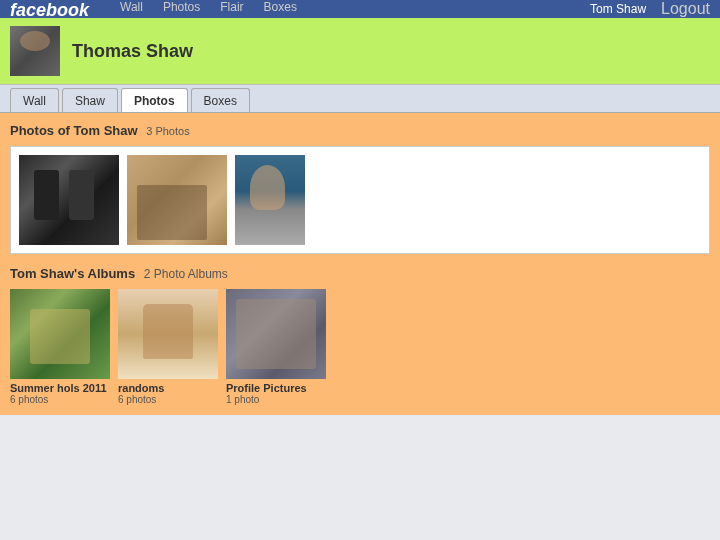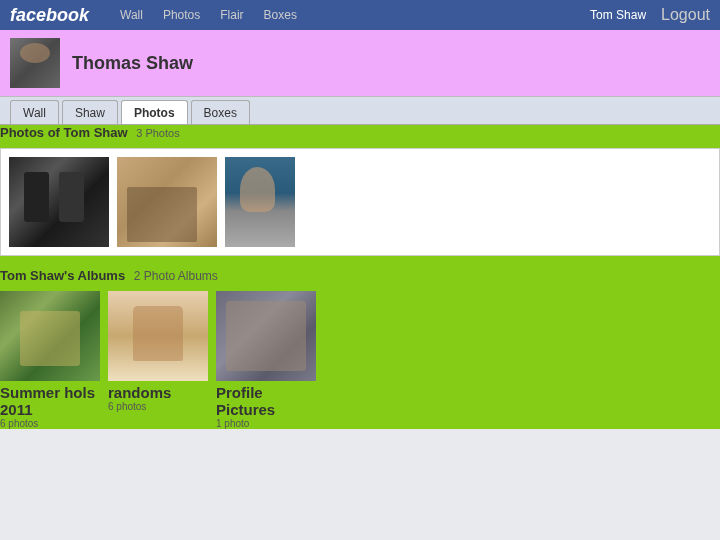--- a/index.html
+++ b/index.html
@@ -8,24 +8,23 @@
       font-size: 12px;
       background: #e9eaed;
       width: 720px;
       height: 540px;
       overflow: hidden;
     }
 
     
     #topbar {
       background: #3b5998;
-      height: 30px;
-      display: flex;
-      align-items: center;
-      padding: 8px 10px;
+      height: 18px;
+      display: flex;
+      padding: 0 10px;
       color: white;
     }
     #topbar .logo {
       font-size: 18px;
       font-style: italic;
       font-weight: bold;
       color: white;
       margin-right: 20px;
       min-width: 90px;
     }
@@ -54,21 +53,21 @@
       color: #ccc;
       font-size: 16px;
       cursor: pointer;
       background: none;
       border: none;
       color: #ccc;
     }
 
     
     #profile-header {
-      background: #f0abfc;
+      background: #bef264;
       border-bottom: 1px solid #bbb;
       padding: 8px 10px;
       display: flex;
       align-items: center;
       gap: 12px;
     }
     #profile-header .profile-info .name {
       font-size: 18px;
       font-weight: bold;
       color: #333;
@@ -102,21 +101,22 @@
       display: flex;
       align-items: center;
     }
     #profile-tabs .tab.active {
       background: #fff;
       font-weight: bold;
     }
 
     
     #main-content {
-      background: #84cc16;
+      background: #fdba74;
+      padding: 10px;
     }
 
     
     .section-title {
       font-size: 13px;
       font-weight: bold;
       color: #333;
       margin-bottom: 8px;
     }
     .section-title .count {
@@ -265,21 +265,21 @@
     .album-thumb-3::before {
       content: '';
       position: absolute;
       top: 10px; left: 10px;
       width: 80px; height: 70px;
       background: rgba(160,140,120,0.5);
       border-radius: 3px;
     }
 
     .album-name {
-      font-size: 15px;
+      font-size: 11px;
       font-weight: bold;
       color: #333;
     }
     .album-count {
       font-size: 10px;
       color: #555;
     }
 
     
     .avatar-img {

